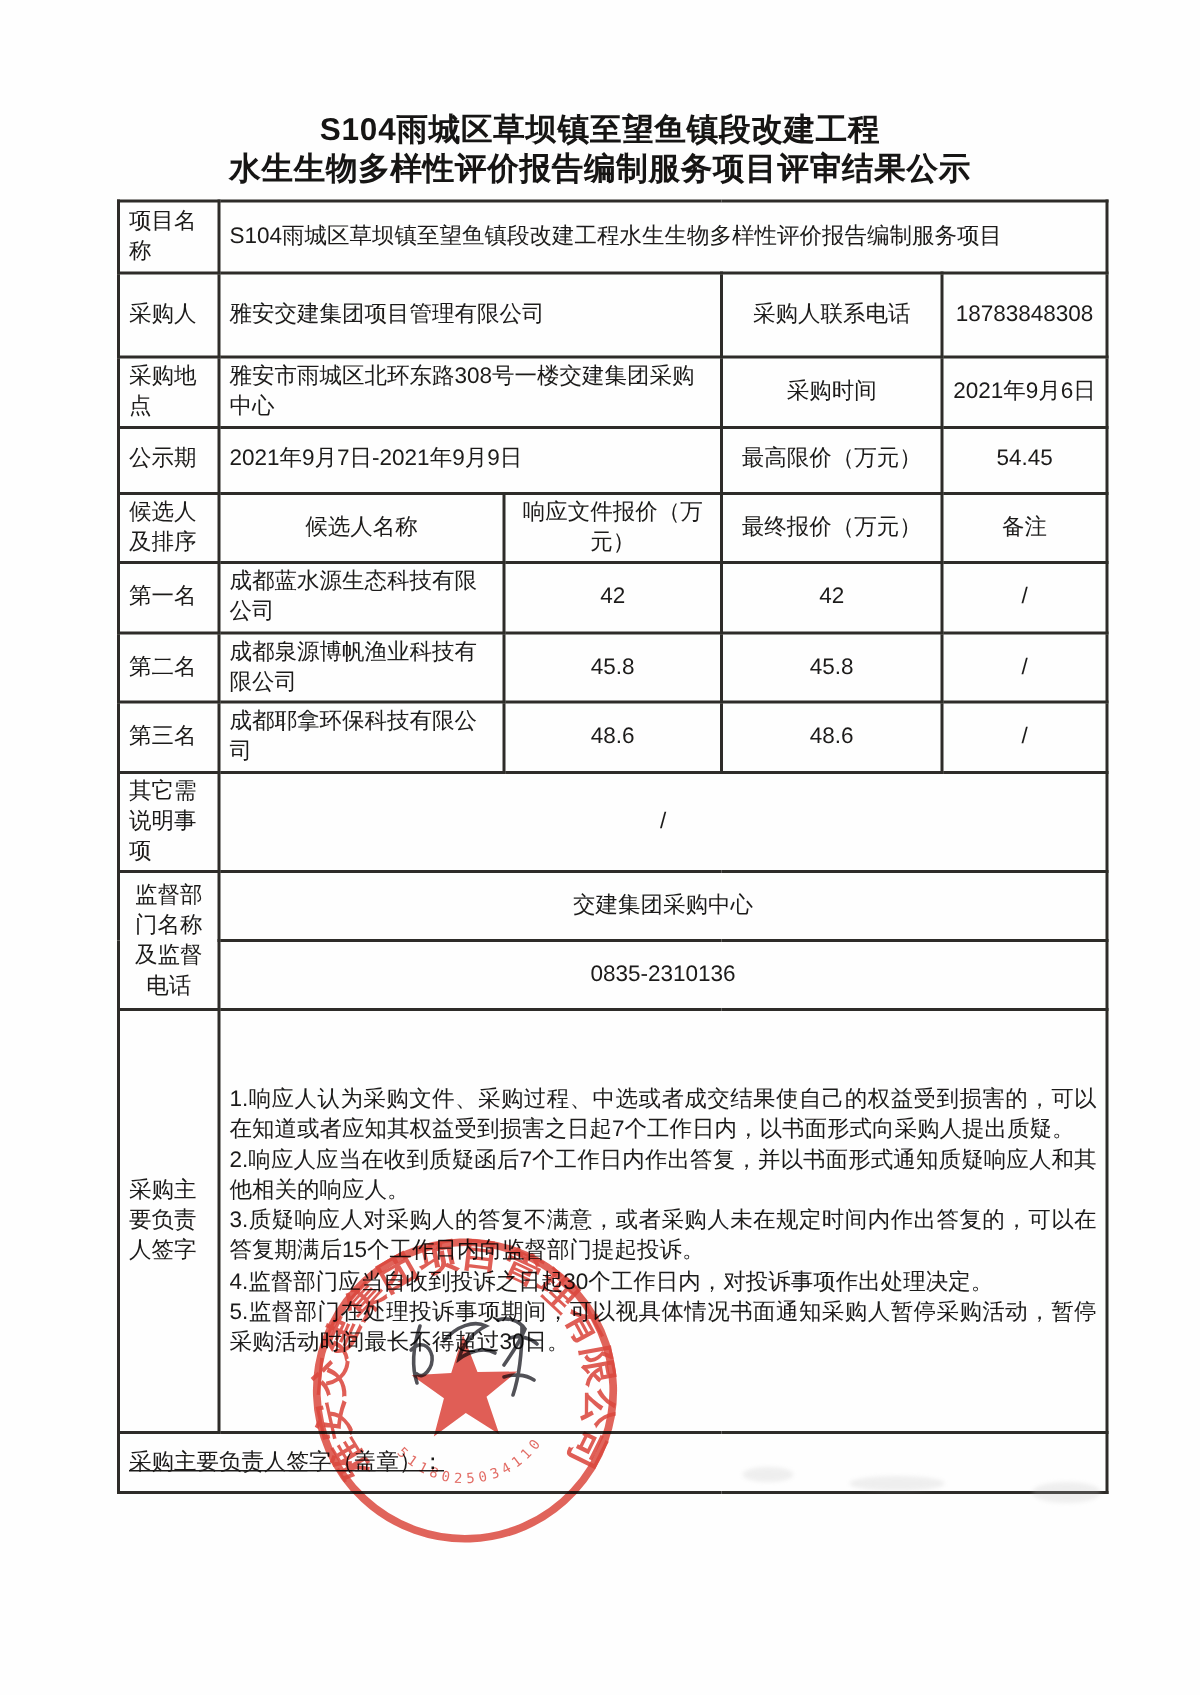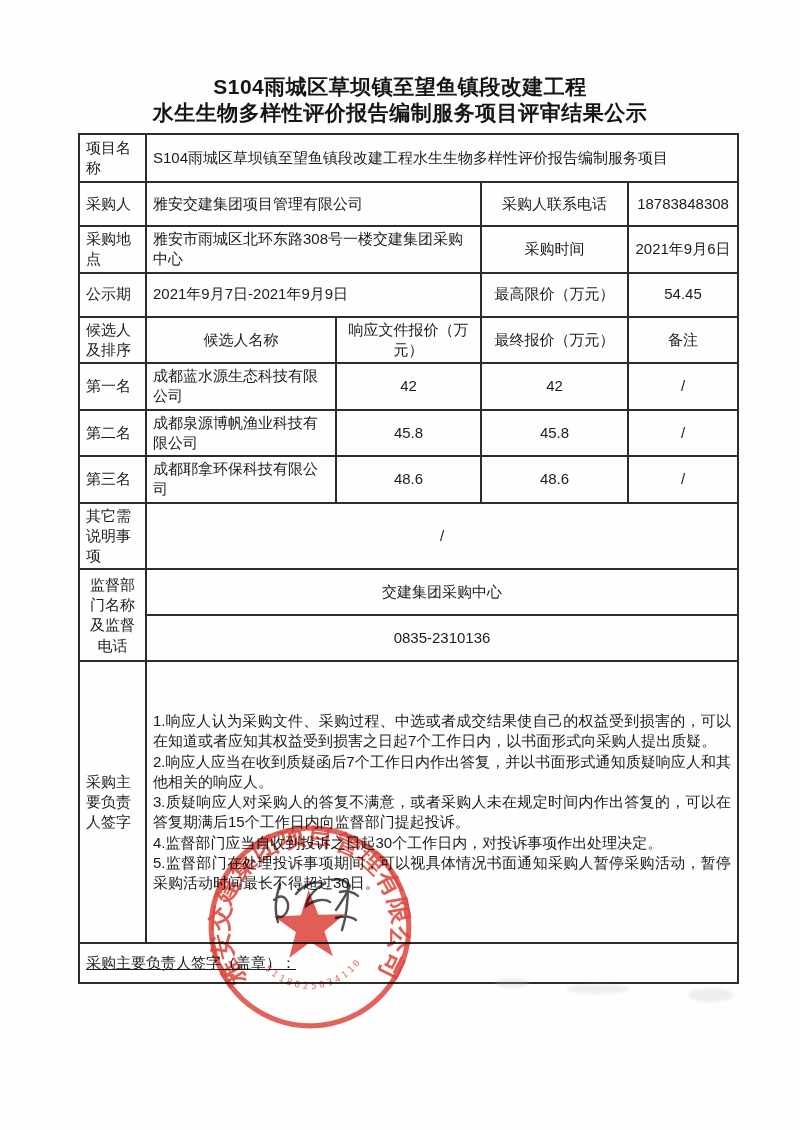--- a/index.html
+++ b/index.html
@@ -68,21 +68,21 @@
       <col style="width:147px">
         <col style="width:110px">
     </colgroup>
 
     <tbody>
         <tr style="height:48px">
       <td class="lbl">项目名称</td>
       <td class="val" colspan="4">S104雨城区草坝镇至望鱼镇段改建工程水生生物多样性评价报告编制服务项目</td>
     </tr>
 
-    <tr style="height:44px">
+    <tr style="height:56px">
       <td class="lbl">采购人</td>
       <td class="val" colspan="2">雅安交建集团项目管理有限公司</td>
       <td class="ctr">采购人联系电话</td>
       <td class="ctr">18783848308</td>
     </tr>
 
     <tr style="height:42px">
       <td class="lbl">采购地点</td>
       <td class="val" colspan="2">雅安市雨城区北环东路308号一楼交建集团采购中心</td>
       <td class="ctr">采购时间</td>

